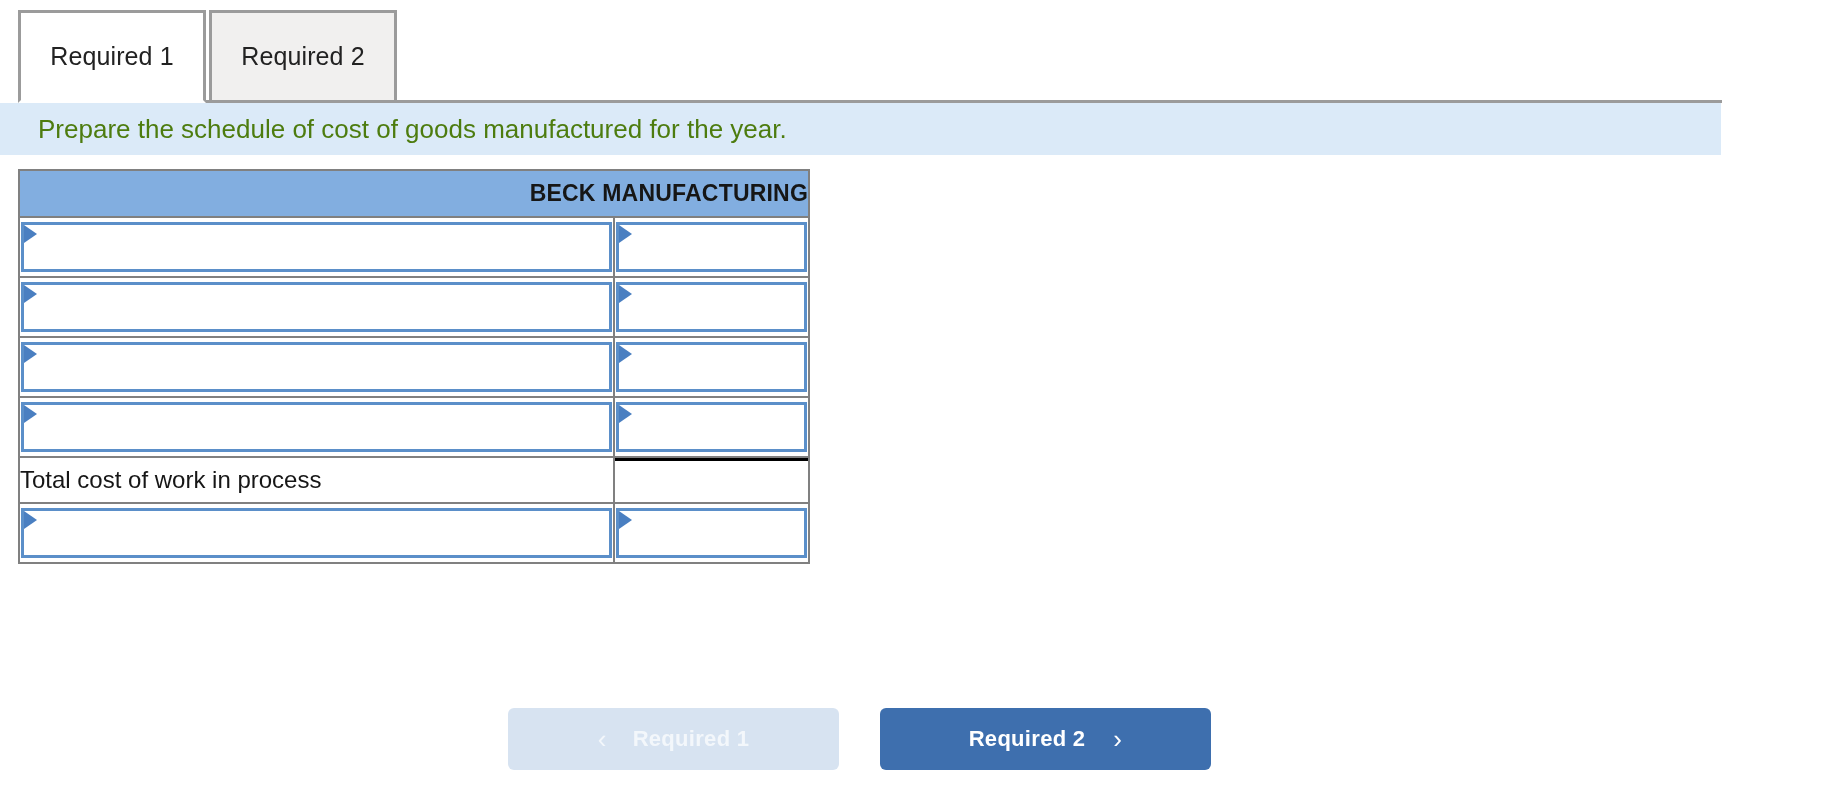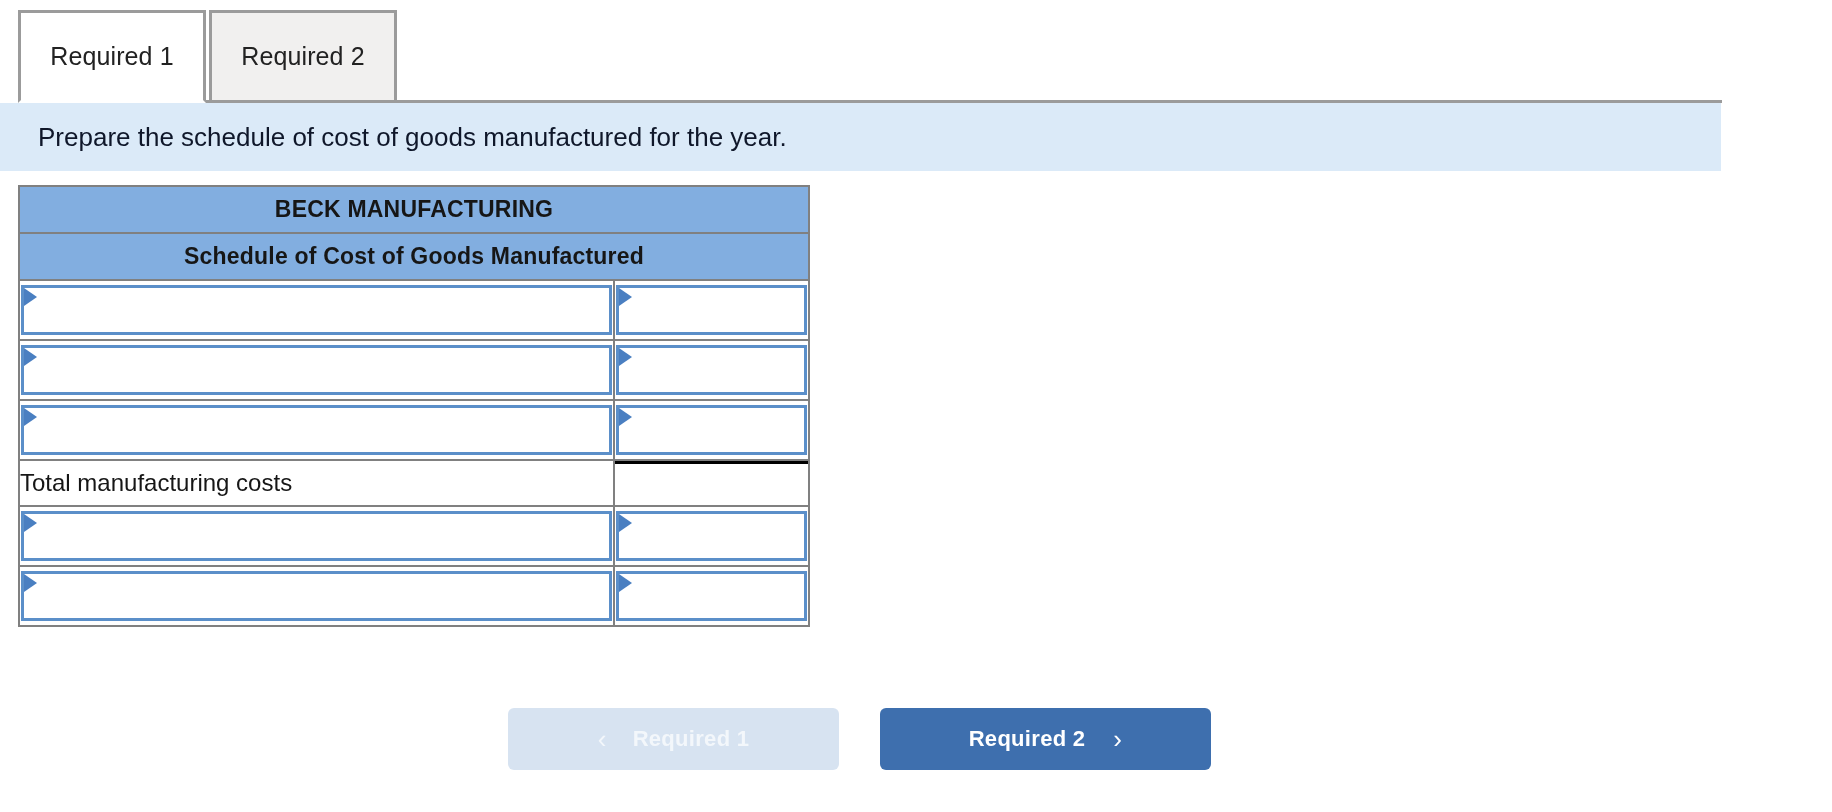--- a/index.html
+++ b/index.html
@@ -58,27 +58,27 @@
     background: #ffffff;
     border-bottom: 3px solid #ffffff;
     position: relative;
     z-index: 4;
   }
 
   
   .instruction-bar {
     box-sizing: border-box;
     width: 1721px;
-    height: 68px;
+    height: 52px;
     background: #dbeaf8;
     display: flex;
     align-items: center;
     padding-left: 38px;
     font-size: 26px;
-    color: #0f172a;
+    color: #4d7c0f;
     margin-top: 0;
   }
 
   
   .sheet-wrap {
     margin-top: 14px;
     margin-left: 18px;
   }
   table.sheet {
     border-collapse: collapse;
@@ -92,21 +92,21 @@
   .sheet td {
     border: 2px solid #808080;
     padding: 0;
     height: 44px;
     vertical-align: middle;
   }
 
   
   .hdr td {
     background: #82aee0;
-    text-align: center;
+    text-align: right;
     font-weight: bold;
     font-size: 23px;
     color: #161616;
     height: 45px;
     letter-spacing: .2px;
   }
   .hdr.first td { font-size: 23px; }
 
   
   .txt-cell {
@@ -226,81 +226,78 @@
 <div class="sheet-wrap">
   <table class="sheet">
     <colgroup>
         <col class="c-label">
         <col class="c-value">
       </colgroup>
     <tbody>
       <tr class="hdr first">
         <td colspan="2">BECK MANUFACTURING</td>
       </tr>
-      <tr class="hdr">
-        <td colspan="2">Schedule of Cost of Goods Manufactured</td>
-      </tr>
-
-      <tr>
-        <td class="dd">
-          <div class="dd-box">
-            <span></span>
-          </div>
-        </td>
-        <td class="dd">
-          <div class="dd-box">
-            <span></span>
-          </div>
-        </td>
-      </tr>
-
-      <tr>
-        <td class="dd">
-          <div class="dd-box">
-            <span></span>
-          </div>
-        </td>
-        <td class="dd">
-          <div class="dd-box">
-            <span></span>
-          </div>
-        </td>
-      </tr>
-
-      <tr>
-        <td class="dd">
-          <div class="dd-box">
-            <span></span>
-          </div>
-        </td>
-        <td class="dd">
-          <div class="dd-box">
-            <span></span>
-          </div>
-        </td>
-      </tr>
-
-      <tr>
-        <td class="txt-cell">Total manufacturing costs</td>
+
+      <tr>
+        <td class="dd">
+          <div class="dd-box">
+            <span></span>
+          </div>
+        </td>
+        <td class="dd">
+          <div class="dd-box">
+            <span></span>
+          </div>
+        </td>
+      </tr>
+
+      <tr>
+        <td class="dd">
+          <div class="dd-box">
+            <span></span>
+          </div>
+        </td>
+        <td class="dd">
+          <div class="dd-box">
+            <span></span>
+          </div>
+        </td>
+      </tr>
+
+      <tr>
+        <td class="dd">
+          <div class="dd-box">
+            <span></span>
+          </div>
+        </td>
+        <td class="dd">
+          <div class="dd-box">
+            <span></span>
+          </div>
+        </td>
+      </tr>
+
+
+      <tr>
+        <td class="dd">
+          <div class="dd-box">
+            <span></span>
+          </div>
+        </td>
+        <td class="dd">
+          <div class="dd-box">
+            <span></span>
+          </div>
+        </td>
+      </tr>
+
+      <tr>
+        <td class="txt-cell">Total cost of work in process</td>
         <td class="val-cell rule-top"></td>
       </tr>
-
-      <tr>
-        <td class="dd">
-          <div class="dd-box">
-            <span></span>
-          </div>
-        </td>
-        <td class="dd">
-          <div class="dd-box">
-            <span></span>
-          </div>
-        </td>
-      </tr>
-
 
       <tr>
         <td class="dd">
           <div class="dd-box">
             <span></span>
           </div>
         </td>
         <td class="dd">
           <div class="dd-box">
             <span></span>

